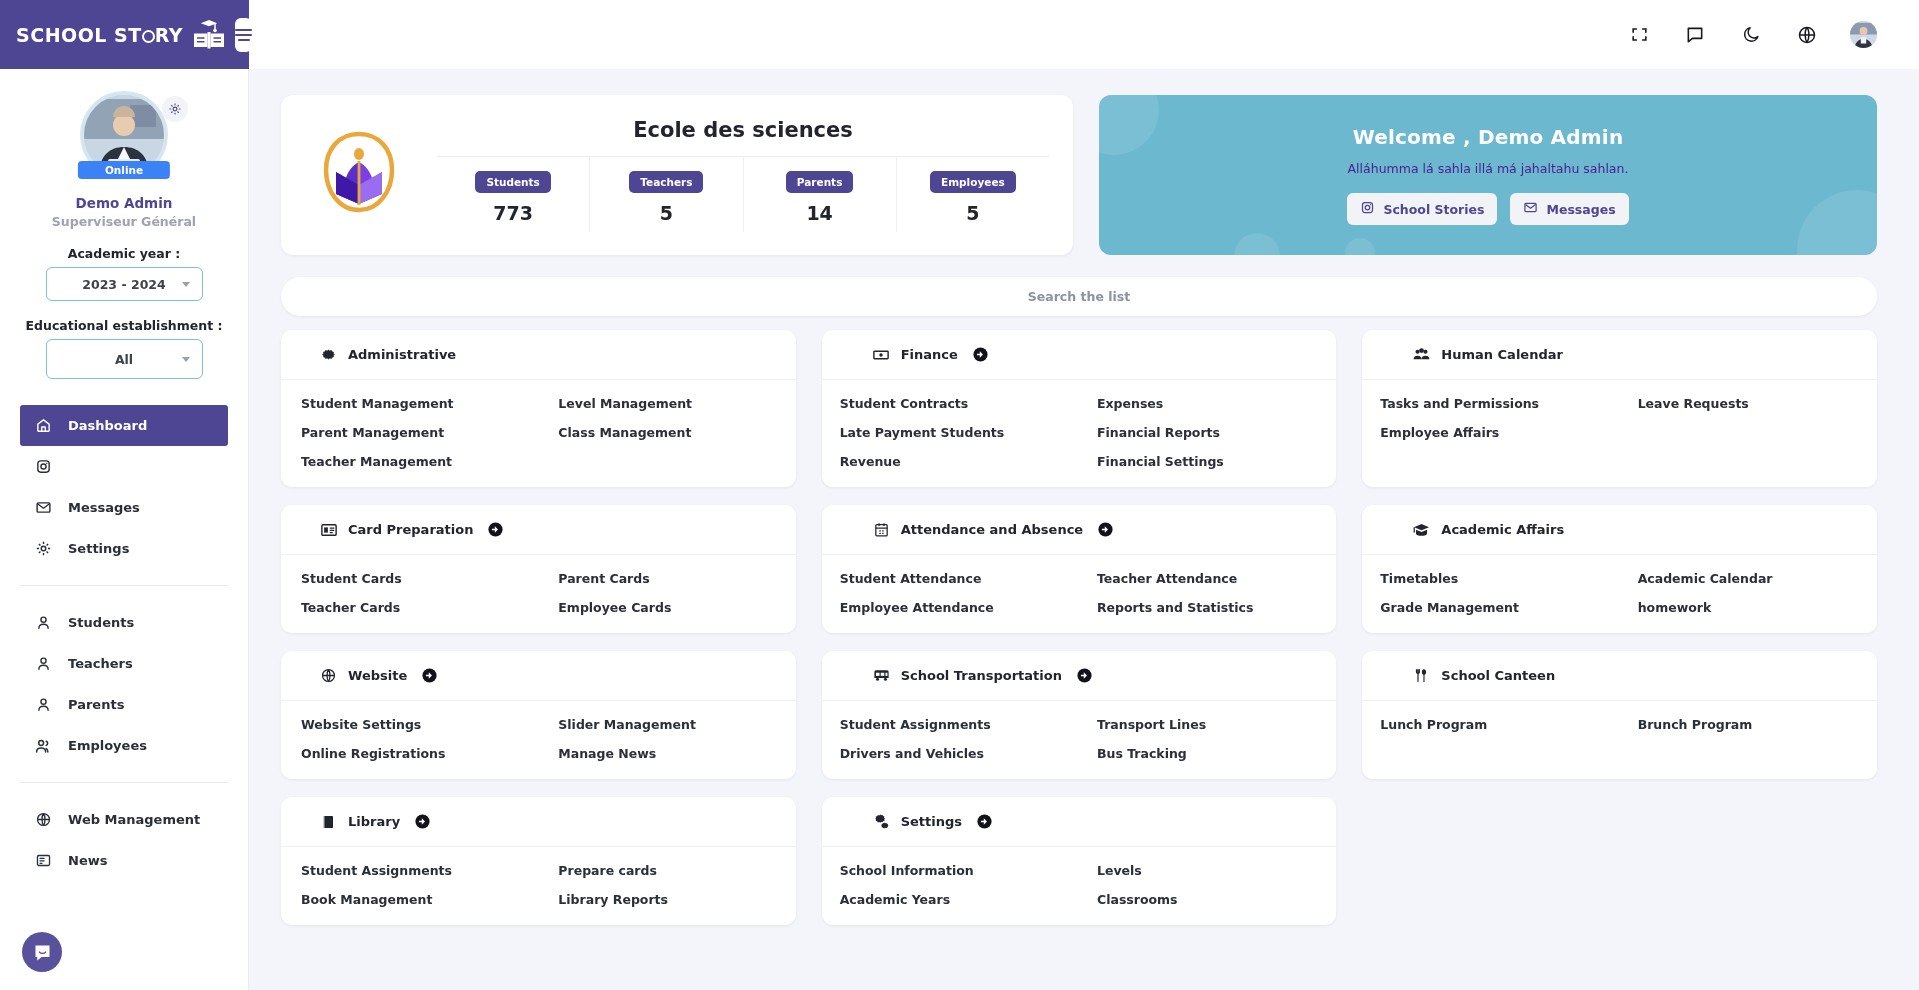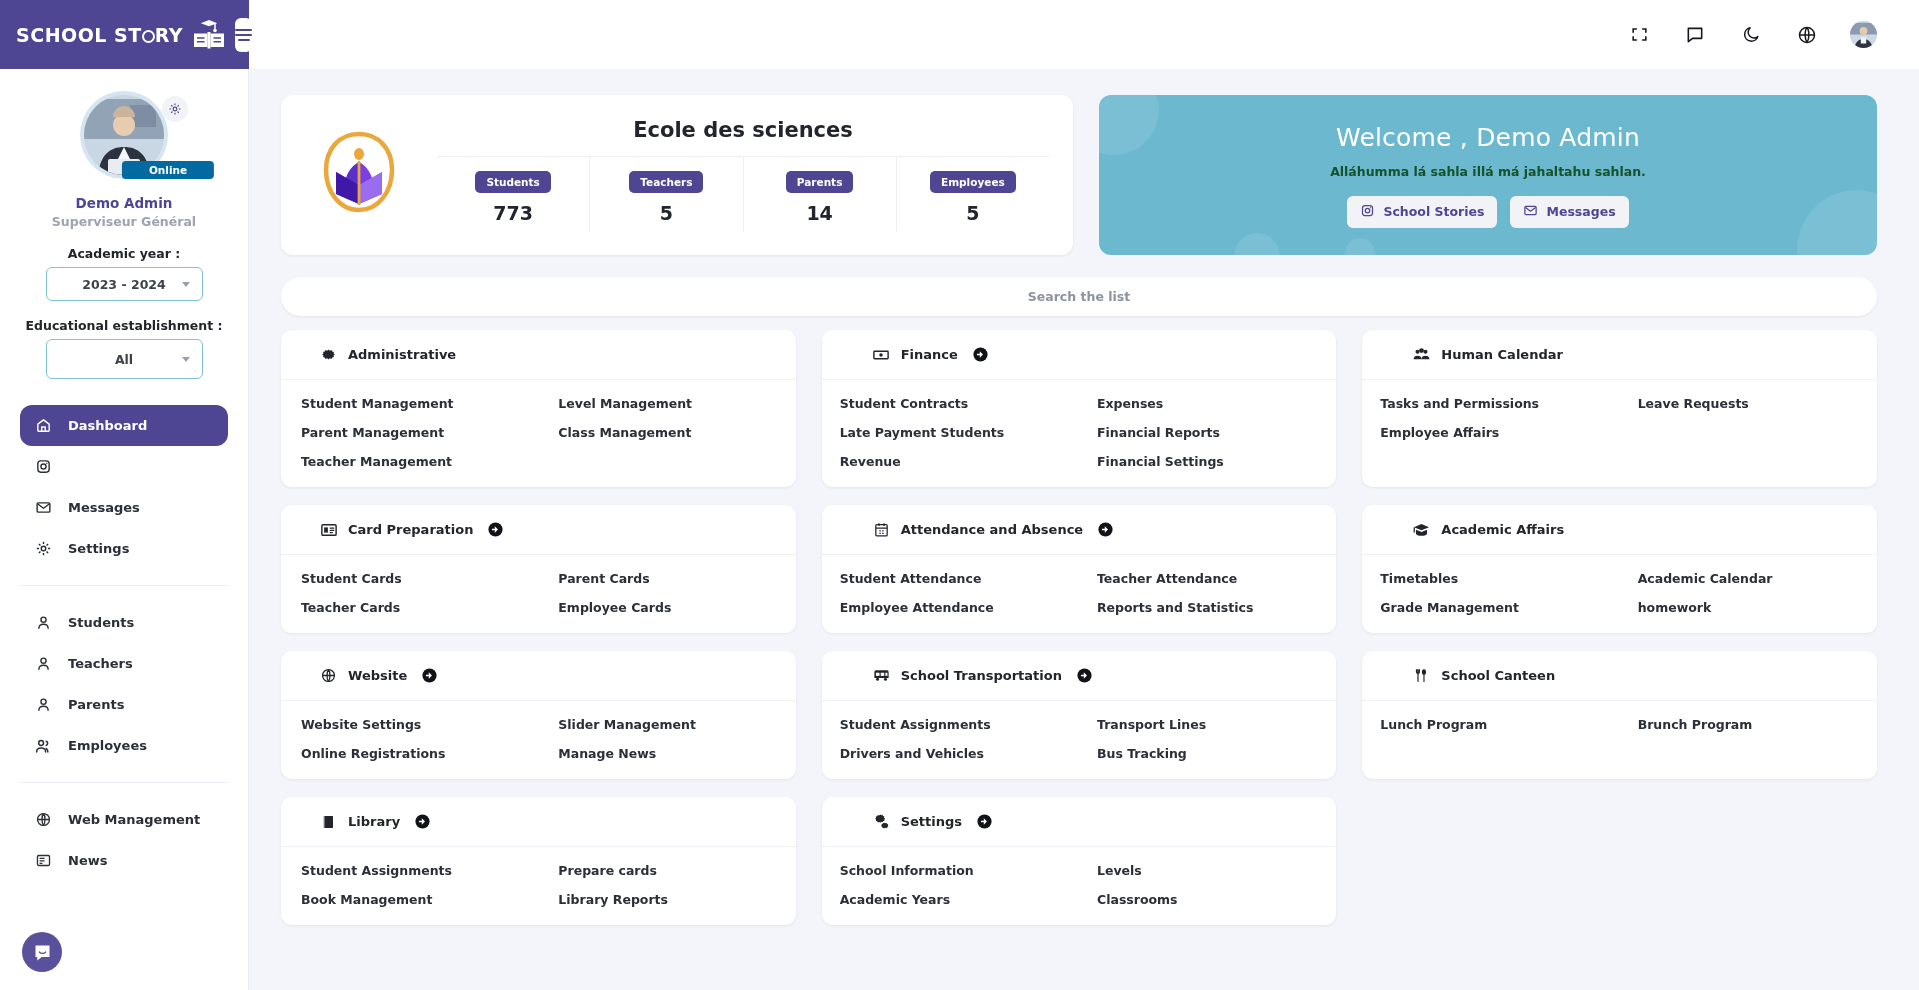--- a/index.html
+++ b/index.html
@@ -53,22 +53,22 @@
   }
   .profile { position: relative; width: 100%; text-align: center; }
   .avatar-wrap { position: relative; display: inline-block; }
   .avatar-big {
     width: 80px; height: 80px; border-radius: 50%;
     background: #bed4e3; overflow: hidden; position: relative;
     box-shadow: 0 0 0 4px #d6e6f0;
   }
   .badge-online {
     position: absolute; left: 50%; transform: translateX(-50%);
-    bottom: -4px; background: #0369a1; color: #fff; font-size: 10.5px;
-    font-weight: 700; padding: 3px 27px; border-radius: 4px; white-space: nowrap; margin-left: 44px;
+    bottom: -4px; background: #3b82f6; color: #fff; font-size: 10.5px;
+    font-weight: 700; padding: 3px 27px; border-radius: 4px; white-space: nowrap;
   }
   .gear-fab {
     position: absolute; right: 60px; top: 27px;
     width: 26px; height: 26px; border-radius: 50%; background: #f2f3f8;
     display: flex; align-items: center; justify-content: center;
     cursor: pointer; color: #4e4693;
   }
   .p-name { margin-top: 16px; color: #4e4693; font-weight: 700; font-size: 13.5px; }
   .p-role { margin-top: 3px; color: #9ea3b0; font-weight: 700; font-size: 12.5px; }
 
@@ -86,21 +86,21 @@
   .select .caret {
     position: absolute; right: 12px; width: 0; height: 0;
     border-left: 4.5px solid transparent; border-right: 4.5px solid transparent;
     border-top: 5px solid #9aa0ab;
   }
 
   .navlist { margin-top: 26px; }
   .nav-item {
     display: flex; align-items: center; gap: 16px;
     height: 41px; margin: 0 20px; padding: 0 14px;
-    border-radius: 12px; cursor: pointer; color: #2b2f38;
+    border-radius: 3px; cursor: pointer; color: #2b2f38;
     font-weight: 700; font-size: 13px;
   }
   .nav-item.active { background: #4e4693; color: #fff; }
   .nav-item .nico { width: 18px; height: 18px; flex: 0 0 18px; display: flex; align-items: center; justify-content: center; }
   .nav-sep { height: 1px; background: #e9ebf2; margin: 16px 20px; }
 
   .chat-fab {
     position: absolute; left: 22px; bottom: 18px; width: 40px; height: 40px;
     border-radius: 50%; background: #5a519c; display: flex; align-items: center;
     justify-content: center; cursor: pointer; z-index: 40;
@@ -143,25 +143,25 @@
     flex: 1; height: 160px; border-radius: 12px;
     background: #6bb8cf; position: relative; overflow: hidden;
     display: flex; flex-direction: column; align-items: center;
     justify-content: center; gap: 0;
   }
   .welcome .blob {
     position: absolute; border-radius: 50%;
     background: rgba(255,255,255,.10);
   }
   .w-title {
-    color: #fff; font-weight: 400; font-size: 25px; position: relative;
+    color: #fff; font-weight: 700; font-size: 20px; position: relative;
     z-index: 2; letter-spacing: .2px;
   }
   .w-sub {
-    margin-top: 12px; color: #14532d; font-weight: 700; font-size: 12.5px;
+    margin-top: 12px; color: #4c1d95; font-weight: 400; font-size: 12.5px;
     position: relative; z-index: 2;
   }
   .w-btns { margin-top: 17px; display: flex; gap: 13px; position: relative; z-index: 2; }
   .w-btn {
     background: #f2f3f7; color: #4e4693; border: 0; border-radius: 6px;
     height: 32px; padding: 0 13px; display: flex; align-items: center; gap: 8px;
     font-weight: 700; font-size: 12.5px; cursor: pointer;
     font-family: inherit;
   }
 

